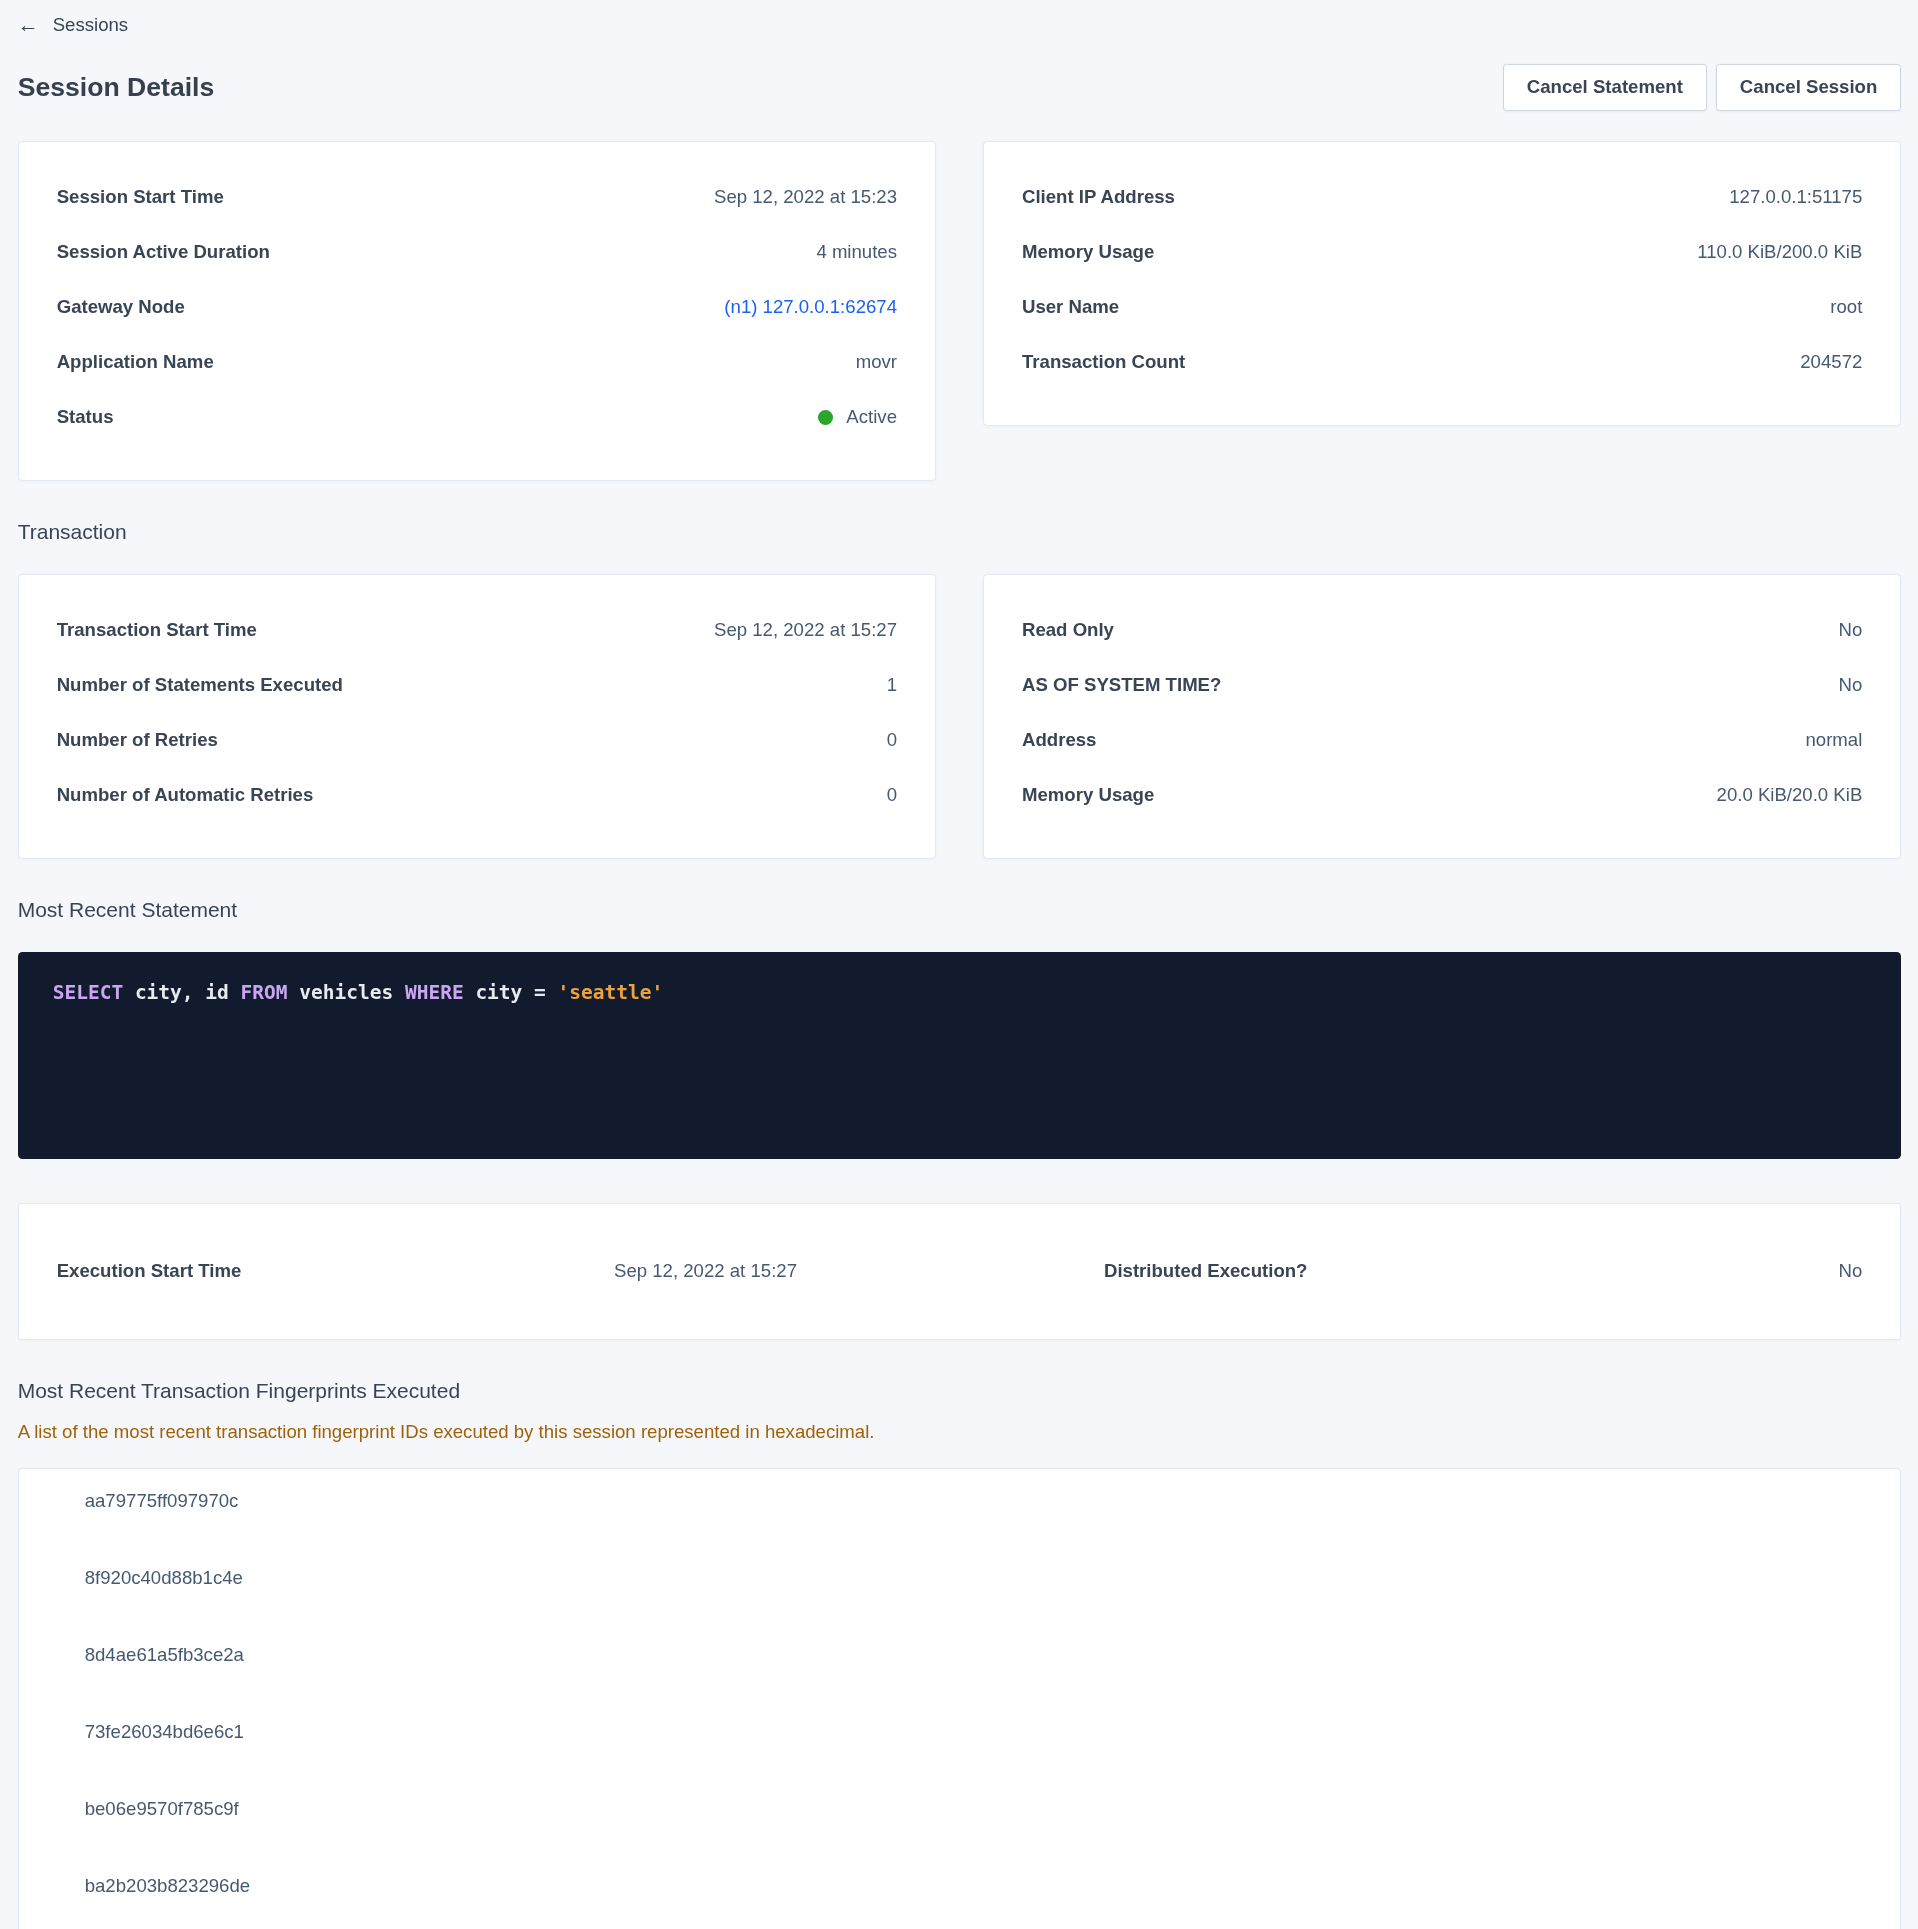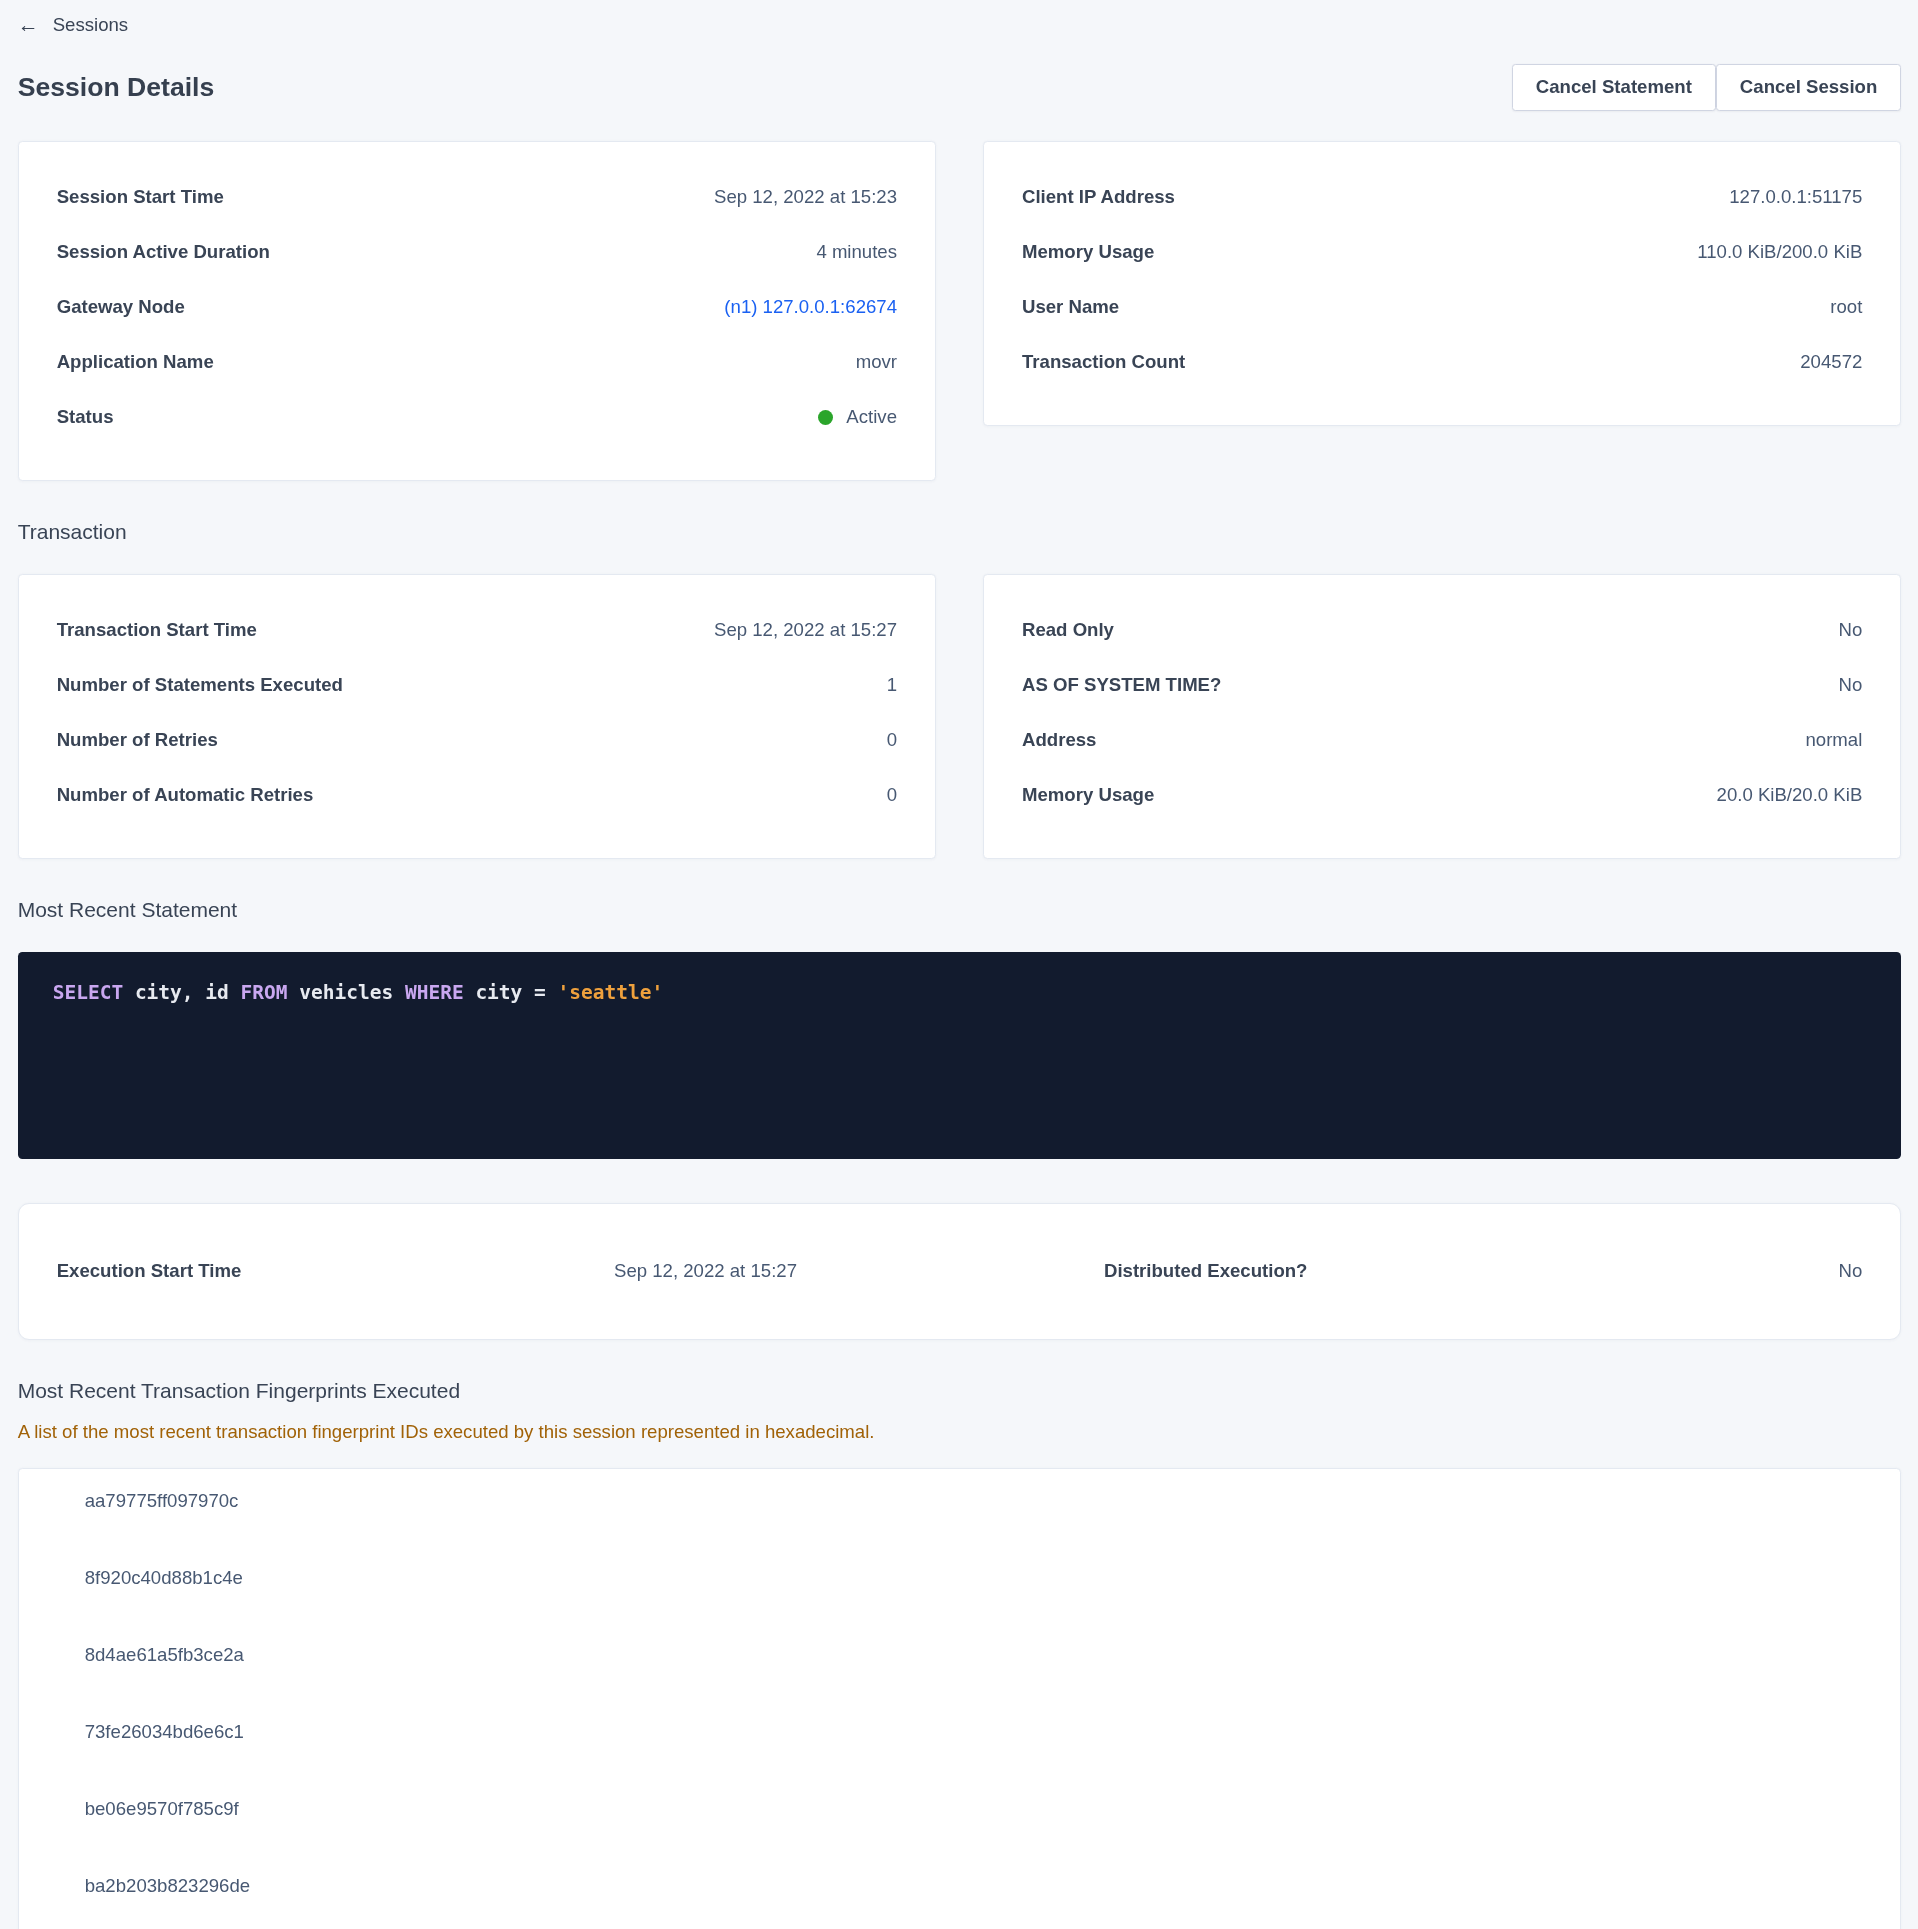--- a/index.html
+++ b/index.html
@@ -23,21 +23,21 @@
   
   .breadcrumb{
     display:flex;align-items:center;gap:14px;
     font-size:18.6px;height:32px;cursor:pointer;width:fit-content;
   }
   .breadcrumb .arrow{font-size:21px;line-height:1;}
 
   
   .header{display:flex;align-items:center;justify-content:space-between;margin-top:23px;}
   .page-title{font-size:26.6px;font-weight:700;color:#36404f;}
-  .header-actions{display:flex;gap:0;}
+  .header-actions{display:flex;gap:9px;}
   .btn{
     background:#fff;border:0.9px solid #d0d5e2;border-radius:3.5px;
     font-family:"Liberation Sans",sans-serif;
     font-size:18.6px;font-weight:700;color:#394455;
     padding:11.5px 23px;cursor:pointer;
     box-shadow:0 0.9px 1.8px rgba(60,70,90,0.06);
   }
 
   
   .cards-row{display:flex;gap:47px;align-items:flex-start;margin-top:30px;}
@@ -71,21 +71,21 @@
     font-family:"DejaVu Sans Mono","Liberation Mono",monospace;
     font-size:19.5px;font-weight:700;line-height:26.6px;white-space:pre;
   }
   .tok-kw{color:var(--code-keyword);}
   .tok-id{color:var(--code-identifier);}
   .tok-str{color:var(--code-string);}
 
   
   .exec-card{
     margin-top:44px;
-    background:#fff;border:0.9px solid #e4e9f1;border-radius:11px;
+    background:#fff;border:0.9px solid #e4e9f1;border-radius:3px;
     box-shadow:0 0.9px 2.7px rgba(60,70,90,0.04);
     height:137px;display:flex;align-items:center;
     padding:0 38px;
   }
   .exec-pair{display:flex;justify-content:space-between;align-items:center;}
   .exec-pair-left{width:41%;}
   .exec-spacer{flex:1 1 auto;}
   .exec-pair-right{width:42%;}
 
   

